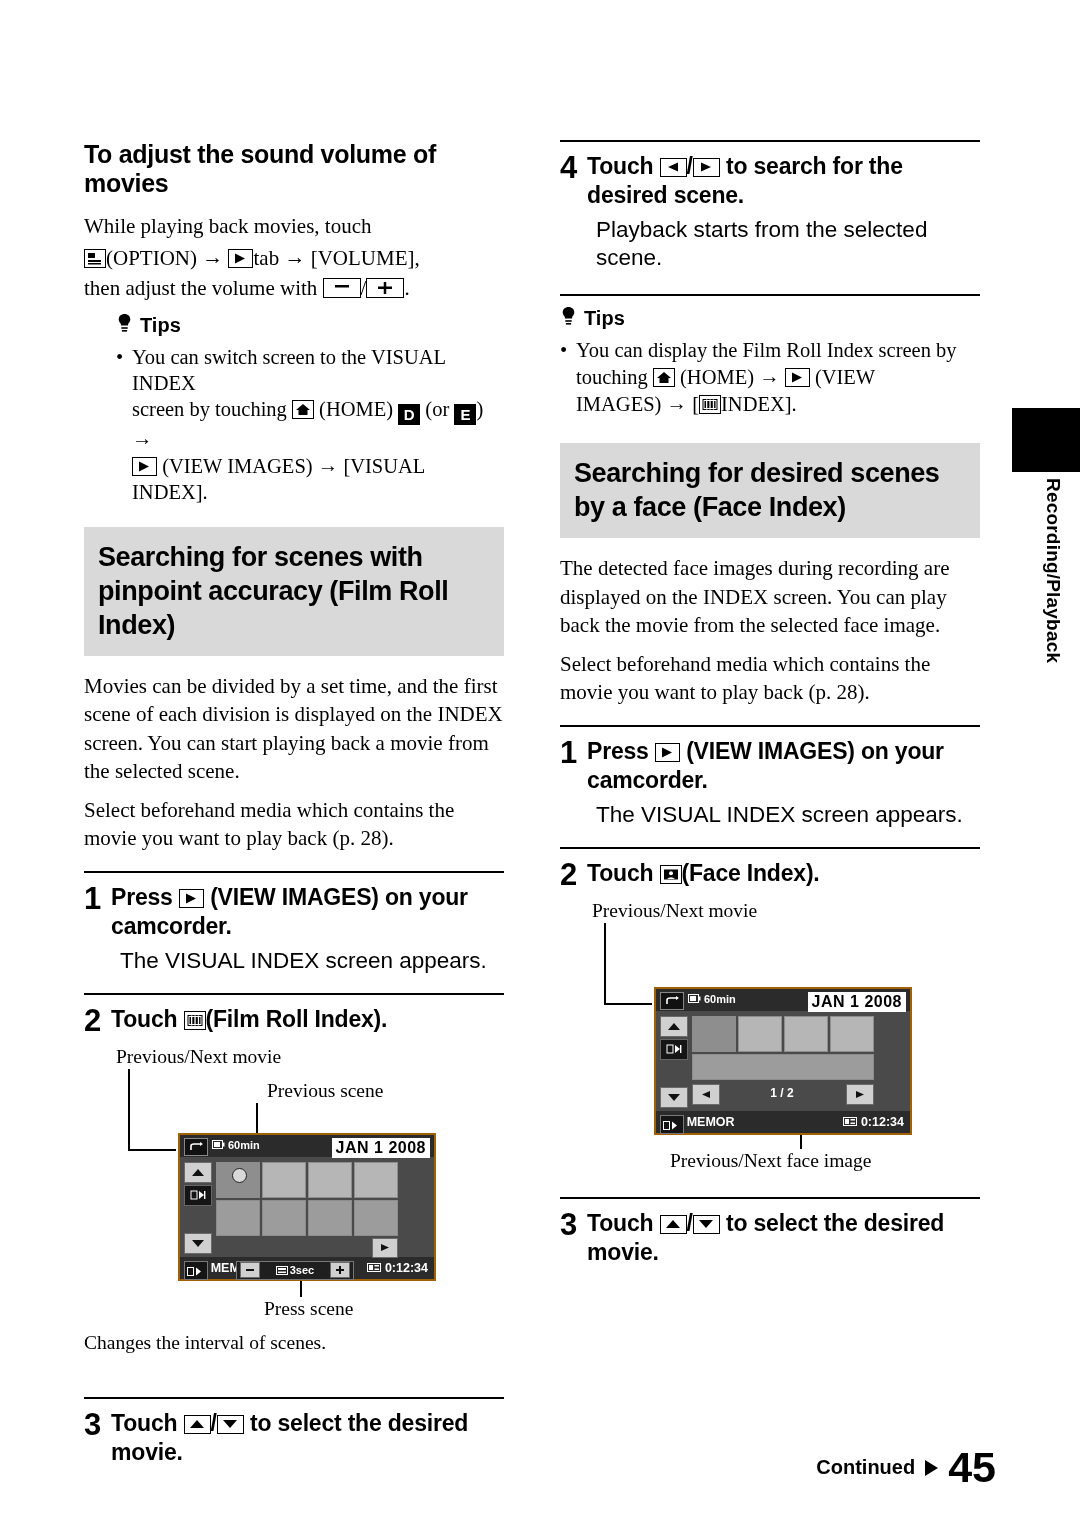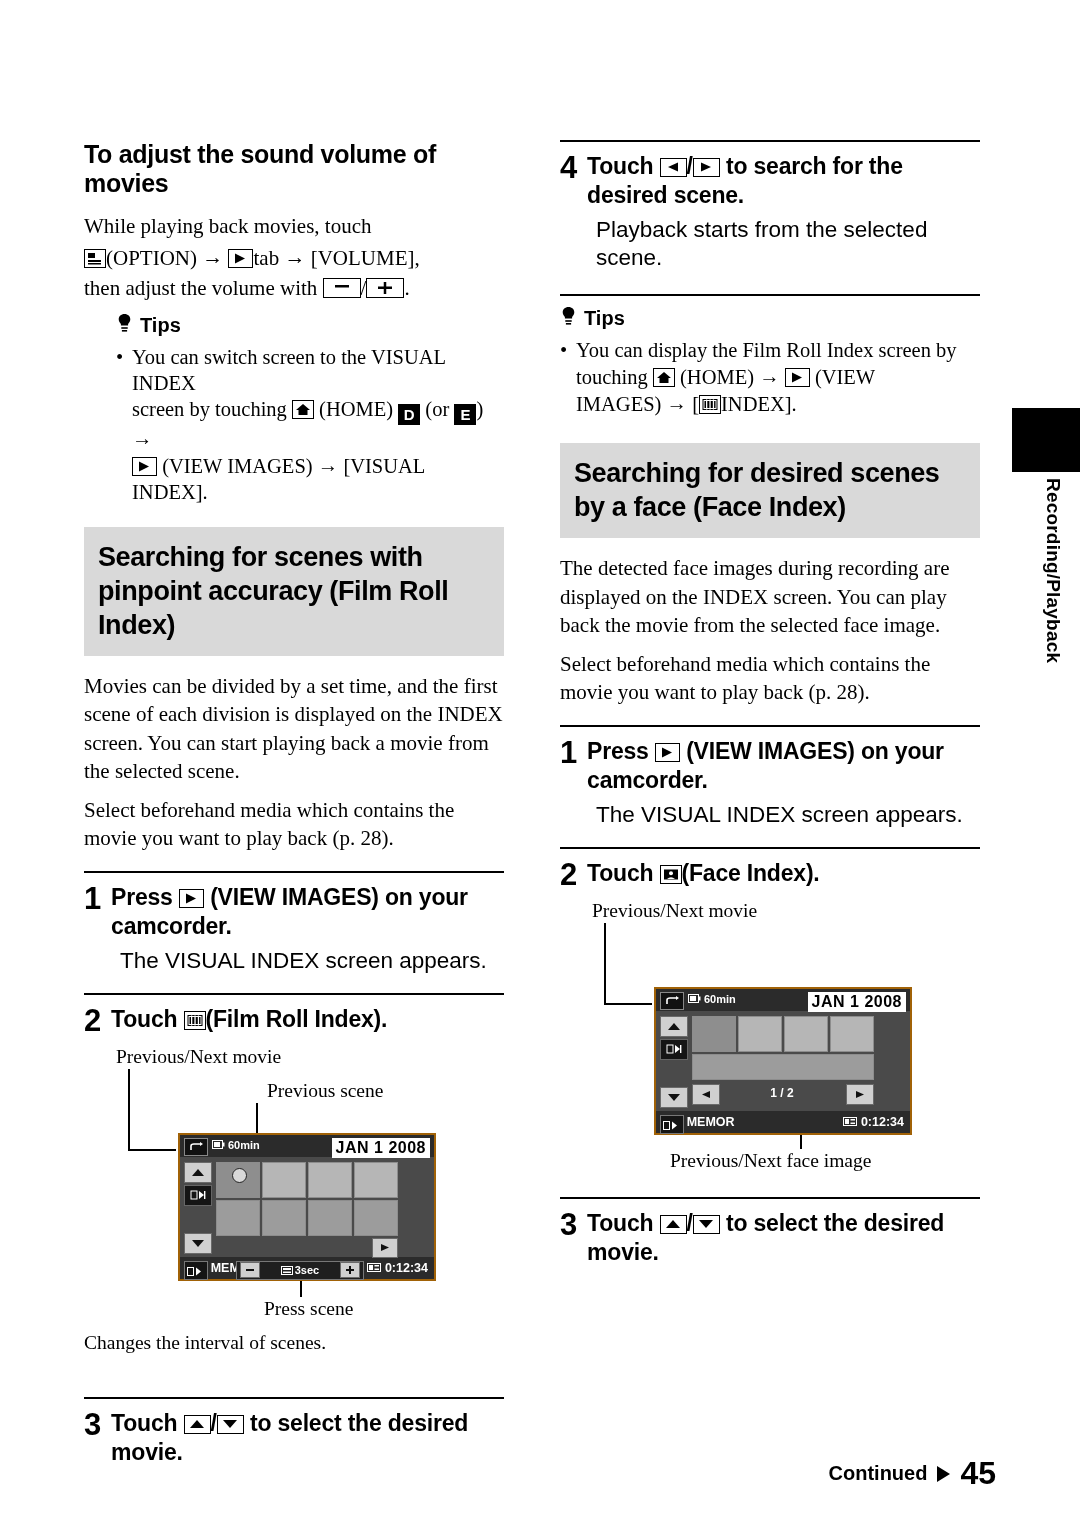--- a/index.html
+++ b/index.html
@@ -221,21 +221,21 @@
     position: absolute;
     right: 84px;
     bottom: 42px;
     display: flex;
     align-items: center;
     gap: 10px;
     font-family: "Liberation Sans", sans-serif;
     font-weight: bold;
   }
   .footer .cont { font-size: 20px; }
-  .footer .pg { font-size: 32px; }
+  .footer .pg { font-size: 43px; }
   .tri-r {
     width: 0; height: 0;
     border-left: 13px solid #000;
     border-top: 8px solid transparent;
     border-bottom: 8px solid transparent;
   }
 </style>
 </head>
 <body>
 
@@ -422,21 +422,21 @@
               <rect x="0.5" y="0.5" width="13" height="8" fill="none" stroke="#fff" stroke-width="1"></rect>
               <rect x="2" y="2" width="4" height="5" fill="#fff"></rect>
               <rect x="7.5" y="2" width="4.5" height="1.5" fill="#fff"></rect>
               <rect x="7.5" y="5.5" width="4.5" height="1.5" fill="#fff"></rect>
             </svg>
           <span>0:12:34</span>
         </div>
       </div>
 
       <div style="position:absolute; left:94px; top:214px; width:258px; height:22px;"></div>
-      <div style="position:absolute; left:152px; top:216px; width:128px; height:19px; background:#1f1f1f; border:1px solid #777; display:flex; align-items:center; justify-content:space-between; padding:0 3px; box-sizing:border-box;">
+      <div style="position:absolute; left:152px; top:216px; width:118px; height:19px; background:#1f1f1f; border:1px solid #777; display:flex; align-items:center; justify-content:space-between; padding:0 3px; box-sizing:border-box;">
         <span class="btn-light" style="position:static; width:18px; height:14px;">
           <svg width="10" height="4" viewBox="0 0 10 4">
               <rect x="1" y="1" width="8" height="2" fill="#111"></rect>
             </svg>
         </span>
         <span style="color:#fff; font-family:'Liberation Sans',sans-serif; font-size:11px; font-weight:bold; display:flex; align-items:center; gap:2px;">
           <svg width="12" height="9" viewBox="0 0 12 9">
               <rect x="0.5" y="0.5" width="11" height="8" fill="none" stroke="#fff" stroke-width="1"></rect>
               <rect x="2" y="2" width="8" height="2" fill="#fff"></rect>
               <rect x="2" y="5.5" width="8" height="1.5" fill="#fff"></rect>

